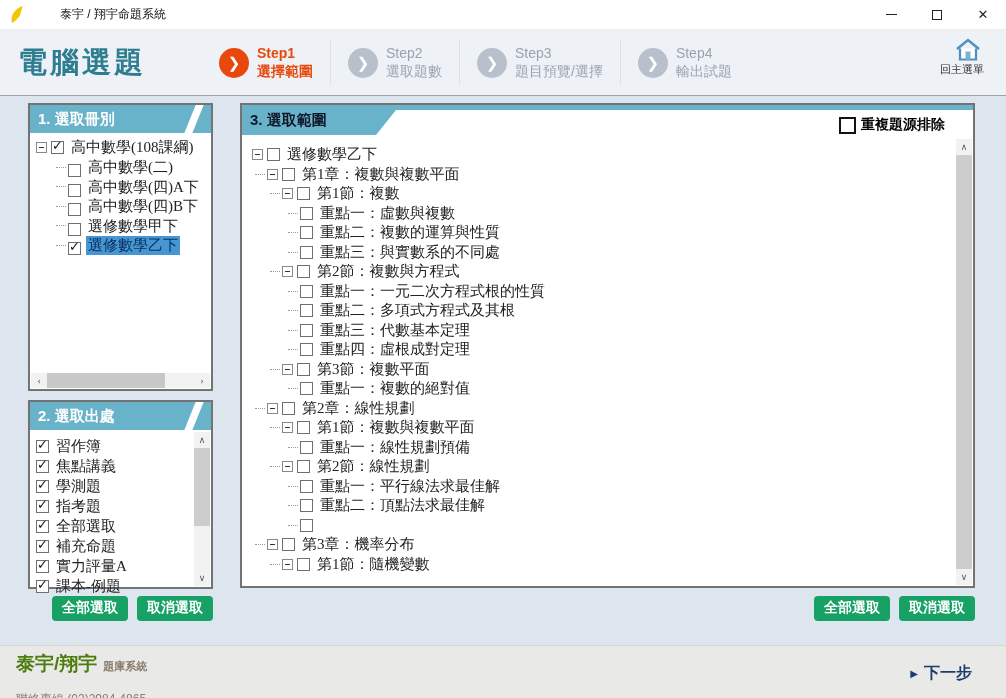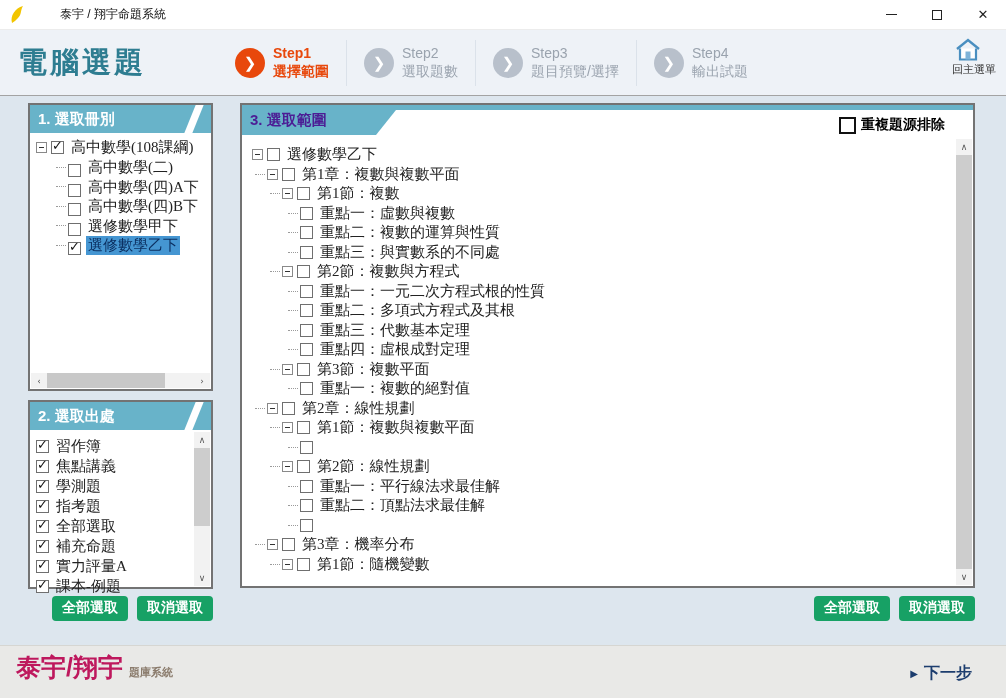--- a/index.html
+++ b/index.html
@@ -8,49 +8,49 @@
 
   
   .titlebar{height:30px;background:#ffffff;display:flex;align-items:center;padding:0 0 0 9px;border-bottom:1px solid #ececec;box-sizing:border-box;gap:27px;}
   .title-text{font-size:12px;color:#111;margin-left:8px;}
   .win-controls{margin-left:auto;display:flex;height:30px;}
   .win-btn{width:46px;height:30px;display:flex;align-items:center;justify-content:center;color:#222;font-size:13px;cursor:pointer;}
   .min-glyph{width:11px;height:1px;background:#222;display:block;}
   .max-glyph{width:10px;height:10px;border:1px solid #222;display:block;box-sizing:border-box;}
 
   
-  .header{height:65px;background:#eef2f7;display:flex;align-items:center;position:relative;border-bottom:6px solid #a3a3a3;gap:16px;}
+  .header{height:65px;background:#eef2f7;display:flex;align-items:center;position:relative;border-bottom:6px solid #a3a3a3;}
   .app-title{color:#2e7d91;font-size:29px;font-weight:bold;margin-left:18px;letter-spacing:3px;}
   .steps{display:flex;align-items:center;margin-left:56px;height:46px;}
   .step{display:flex;align-items:center;padding:0 17px;border-left:1px solid #dbe2ea;height:46px;}
   .step:first-child{border-left:none;}
   .step-circle{width:30px;height:30px;border-radius:50%;background:#b8c0cb;color:#fff;display:flex;align-items:center;justify-content:center;font-weight:bold;font-size:15px;margin-right:8px;flex:none;}
   .step.active .step-circle{background:#e8480c;}
   .step-txt{line-height:1.25;}
   .step-l1,.step-l2{font-size:14px;color:#9aa3ae;}
   .step.active .step-l1,.step.active .step-l2{color:#e8480c;font-weight:bold;}
-  .home{position:absolute;right:10px;top:8px;text-align:right;cursor:pointer;width:56px;}
+  .home{position:absolute;right:10px;top:8px;text-align:left;cursor:pointer;width:56px;}
   .home svg{display:block;margin:0 auto;}
   .home-label{font-size:11px;color:#333;margin-top:0;}
 
   
   .main{position:absolute;top:96px;left:0;right:0;bottom:53px;background:#dde6ee;}
   .panel{position:absolute;background:#ffffff;border:2px solid #737373;box-sizing:border-box;}
   .p1{left:28px;top:7px;width:185px;height:288px;}
   .p2{left:28px;top:304px;width:185px;height:189px;}
   .p3{left:240px;top:7px;width:735px;height:485px;}
 
   .phead{height:28px;background:#68b3c9;position:relative;overflow:hidden;display:flex;align-items:center;}
   .phead .ptitle{color:#fff;font-weight:bold;font-size:15px;margin-left:8px;}
   .phead::after{content:'';position:absolute;right:13px;top:-3px;bottom:-3px;width:8px;background:#fff;transform:skewX(-22deg);}
 
   .phead3{height:32px;position:relative;background:#fff;}
   .phead3::before{content:'';position:absolute;top:0;left:0;right:0;height:5px;background:#68b3c9;}
   .tab3{position:absolute;left:0;top:0;width:158px;height:30px;background:#68b3c9;clip-path:polygon(0 0,100% 0,calc(100% - 24px) 100%,0 100%);display:flex;align-items:center;}
-  .tab3 .ptitle{margin-left:8px;color:#4c1d95;font-weight:bold;font-size:15px;}
+  .tab3 .ptitle{margin-left:8px;color:#0f172a;font-weight:bold;font-size:15px;}
   .dedupe{position:absolute;right:28px;top:11px;display:flex;align-items:center;gap:5px;cursor:pointer;}
   .dedupe .dcbx{width:13px;height:13px;border:2px solid #111;background:#fff;box-sizing:content-box;}
   .dedupe-label{font-size:14px;color:#000;font-weight:600;}
 
   
   .treefont{font-family:"Liberation Serif","DejaVu Serif",serif;color:#222;}
   .trow{display:flex;align-items:center;height:19.5px;font-size:15px;white-space:nowrap;cursor:default;}
   .stub{width:10px;height:0;border-top:1px dotted #9a9a9a;flex:none;margin-right:2px;align-self:center;}
   .exp{width:11px;height:11px;border:1px solid #898989;background:#fff;position:relative;flex:none;margin-right:4px;box-sizing:border-box;}
   .exp::after{content:'';position:absolute;left:2px;right:2px;top:4px;height:1px;background:#333;}
@@ -81,21 +81,21 @@
 
   
   .btnrow{position:absolute;display:flex;gap:9px;justify-content:flex-end;}
   .btnrow1{left:28px;width:185px;top:500px;}
   .btnrow2{left:240px;width:735px;top:500px;}
   .gbtn{background:#17a165;color:#fff;font-size:14px;font-weight:bold;padding:3px 10px 4px;border-radius:4px;border:none;cursor:pointer;font-family:inherit;}
 
   
   .footer{position:absolute;left:0;right:0;bottom:0;height:53px;background:#e9e9e7;border-top:1px solid #d6d6d2;box-sizing:border-box;padding:5px 0 0 16px;}
   .brand-line{display:flex;align-items:baseline;gap:6px;}
-  .brand{font-size:25px;font-weight:bold;color:#be185d;}
+  .brand{font-size:19px;font-weight:bold;color:#4d7c0f;}
   .brand-suffix{font-size:11px;font-weight:bold;color:#8b7c6d;}
   .phone{font-size:12px;color:#8b7c6d;margin-top:14px;}
   .next-btn{position:absolute;right:34px;top:17px;color:#1c3d6e;font-size:16px;font-weight:bold;display:flex;align-items:center;gap:6px;cursor:pointer;}
   .next-arrow{font-size:10px;}
 </style>
 </head>
 <body>
 
 <div class="app">
 
@@ -343,20 +343,21 @@
           </div>
         <div class="trow t2">
             <span class="stub"></span>
             <span class="exp"></span>
             <span class="cbx"></span>
             <span class="lbl">第1節：複數與複數平面</span>
           </div>
         <div class="trow t3">
             <span class="stub"></span>
             <span class="cbx"></span>
+            <span class="lbl">重點一：線性規劃預備</span>
           </div>
         <div class="trow t2">
             <span class="stub"></span>
             <span class="exp"></span>
             <span class="cbx"></span>
             <span class="lbl">第2節：線性規劃</span>
           </div>
         <div class="trow t3">
             <span class="stub"></span>
             <span class="cbx"></span>

